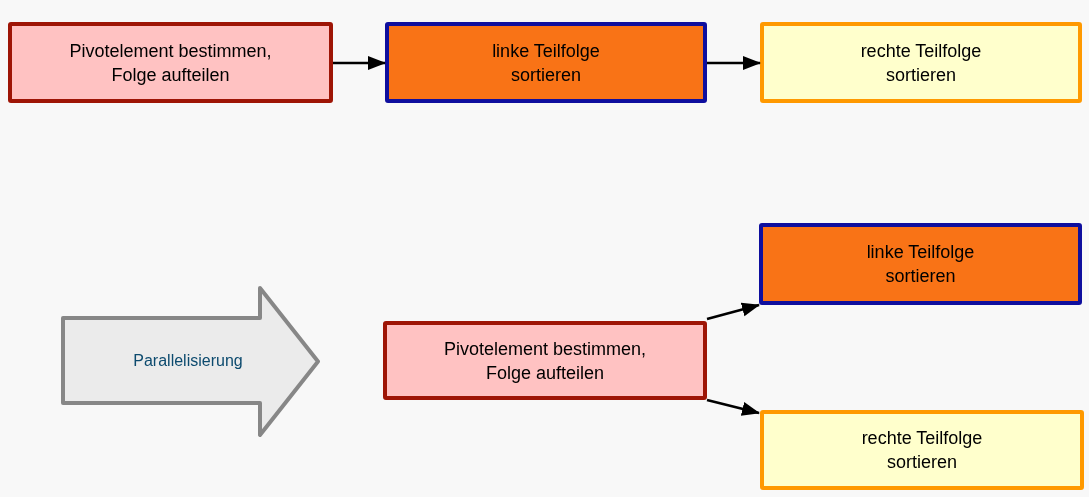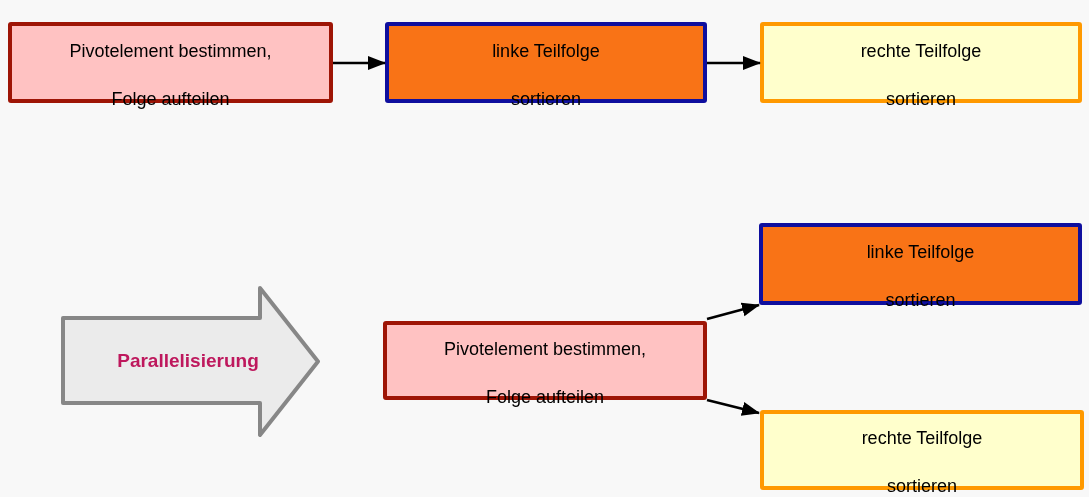--- a/index.html
+++ b/index.html
@@ -20,21 +20,21 @@
     border-radius: 3px;
     display: flex;
     flex-direction: column;
     align-items: center;
     justify-content: center;
     text-align: center;
     font-size: 18px;
     line-height: 24px;
     color: #000000;
   }
-  .node span { display: block; white-space: nowrap; margin-top: 24px; }
+  .node span { display: block; white-space: nowrap; }
 
   .pivot  { background: #ffc2c2; border: 4px solid #9e1506; }
   .linke  { background: #f97316; border: 4px solid #0f0f9e; }
   .rechte { background: #ffffcc; border: 4px solid #ff9900; }
 
   #pivot-top   { left: 8px;   top: 22px;  width: 325px; height: 81px; }
   #linke-top   { left: 385px; top: 22px;  width: 322px; height: 81px; }
   #rechte-top  { left: 760px; top: 22px;  width: 322px; height: 81px; }
 
   #pivot-bot   { left: 383px; top: 321px; width: 324px; height: 79px; }
@@ -50,23 +50,22 @@
   }
   #parallel-label {
     position: absolute;
     left: 63px;
     top: 318px;
     width: 250px;
     height: 85px;
     display: flex;
     align-items: center;
     justify-content: center;
-    font-size: 19px;
-    color: #be185d;
-    font-weight: bold;
+    font-size: 16px;
+    color: #0c4a6e;
   }
 </style>
 </head>
 <body>
 
 <div id="canvas">
 
   <div class="node pivot" id="pivot-top">
     <span>Pivotelement bestimmen,</span>
     <span>Folge aufteilen</span>

